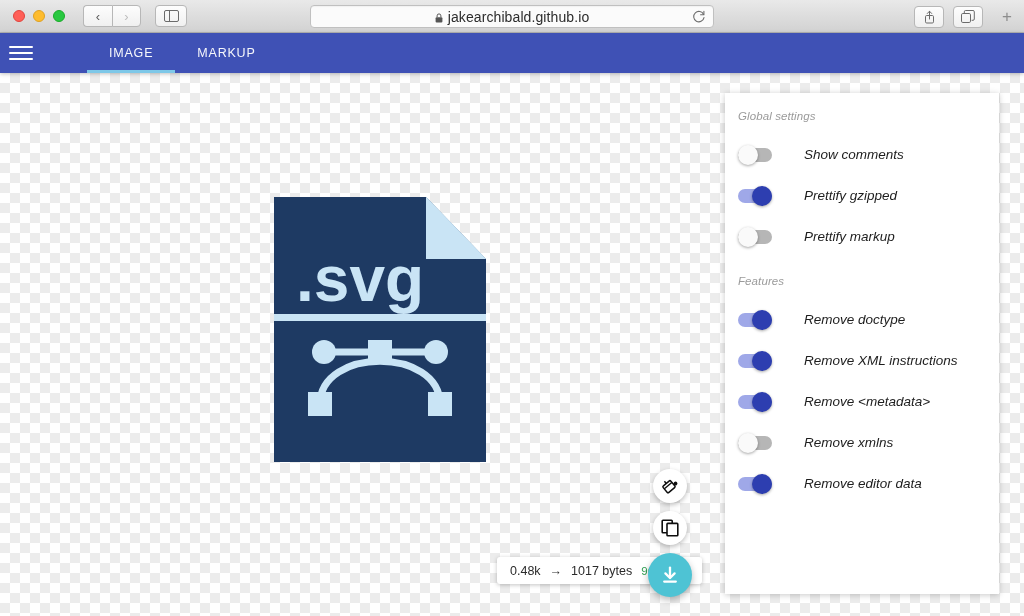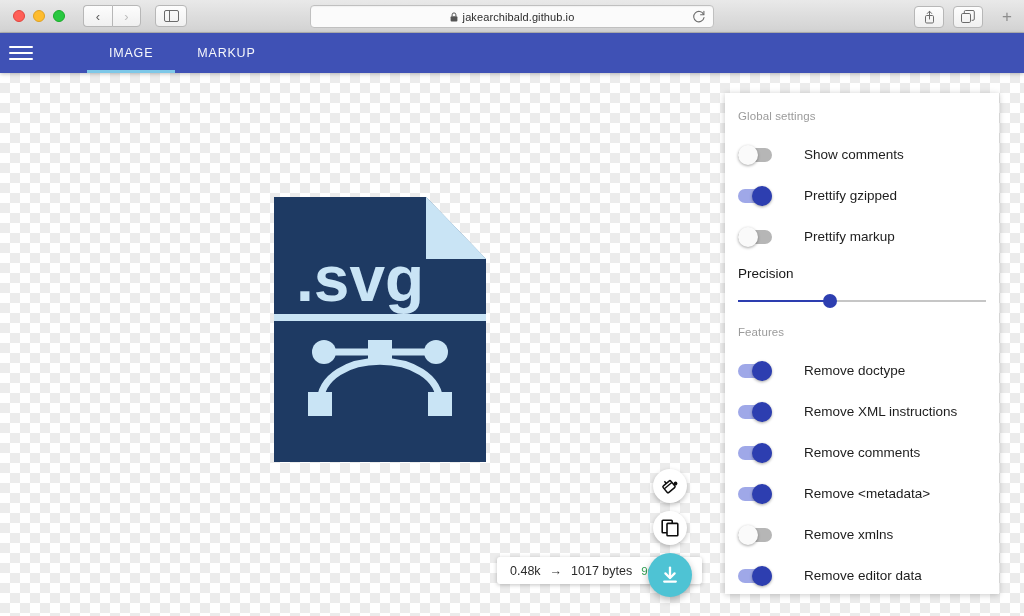--- a/index.html
+++ b/index.html
@@ -45,21 +45,21 @@
   .url-bar {
     position: absolute; left: 310px; top: 5px;
     width: 404px; height: 23px;
     background: #fbfbfb;
     border: 1px solid #c0c0c0;
     border-radius: 4px;
     display: flex; align-items: center; justify-content: center;
     box-shadow: inset 0 1px 1px rgba(0,0,0,0.04);
   }
   .url-text {
-    font-size: 11px; color: #2c2c2c; letter-spacing: 0.1px;
+    font-size: 14px; color: #2c2c2c; letter-spacing: 0.1px;
   }
   .lock-icon { margin-right: 5px; display: inline-flex; vertical-align: -1px; }
   .reload-btn {
     position: absolute; right: 7px; top: 50%; transform: translateY(-50%);
     width: 14px; height: 14px; color: #6d6d6d;
   }
 
   .chrome-right { position: absolute; right: 0; top: 5px; display: flex; align-items: center; }
   .chrome-right .chrome-btn { width: 30px; margin-right: 9px; }
   .plus-btn {
@@ -155,20 +155,21 @@
 
   
   .settings-panel {
     position: absolute; right: 25px; top: 93px;
     width: 274px; height: 501px;
     background: #ffffff;
     box-shadow: 0 1px 6px rgba(0,0,0,0.22);
     padding: 17px 0 0 0;
     overflow: hidden;
     z-index: 7;
+    font-style: italic;
   }
   .group-title {
     font-size: 11.5px; color: #9b9b9b;
     padding-left: 13px; margin-bottom: 12px;
     letter-spacing: 0.1px;
   }
   .opt-row {
     display: flex; align-items: center;
     height: 41px; padding-left: 13px;
     cursor: pointer;
@@ -378,28 +379,20 @@
   </div>
 
   <div class="opt-row">
     <div class="switch">
       <div class="track"></div>
       <div class="knob"></div>
     </div>
     <div class="opt-label">Prettify markup</div>
   </div>
 
-  <div class="precision-block">
-    <div class="precision-label">Precision</div>
-    <div class="slider">
-      <div class="rail"></div>
-      <div class="fill"></div>
-      <div class="thumb"></div>
-    </div>
-  </div>
 
   <div class="spacer-sm"></div>
 
   <div class="group-title">Features</div>
 
   <div class="opt-row">
     <div class="switch on">
       <div class="track"></div>
       <div class="knob"></div>
     </div>
@@ -407,44 +400,37 @@
   </div>
 
   <div class="opt-row">
     <div class="switch on">
       <div class="track"></div>
       <div class="knob"></div>
     </div>
     <div class="opt-label">Remove XML instructions</div>
   </div>
 
+
   <div class="opt-row">
     <div class="switch on">
       <div class="track"></div>
       <div class="knob"></div>
     </div>
-    <div class="opt-label">Remove comments</div>
+    <div class="opt-label">Remove &lt;metadata&gt;</div>
+  </div>
+
+  <div class="opt-row">
+    <div class="switch">
+      <div class="track"></div>
+      <div class="knob"></div>
+    </div>
+    <div class="opt-label">Remove xmlns</div>
   </div>
 
   <div class="opt-row">
     <div class="switch on">
       <div class="track"></div>
       <div class="knob"></div>
     </div>
-    <div class="opt-label">Remove &lt;metadata&gt;</div>
-  </div>
-
-  <div class="opt-row">
-    <div class="switch">
-      <div class="track"></div>
-      <div class="knob"></div>
-    </div>
-    <div class="opt-label">Remove xmlns</div>
-  </div>
-
-  <div class="opt-row">
-    <div class="switch on">
-      <div class="track"></div>
-      <div class="knob"></div>
-    </div>
     <div class="opt-label">Remove editor data</div>
   </div>
 </div>
 
 </body></html>

